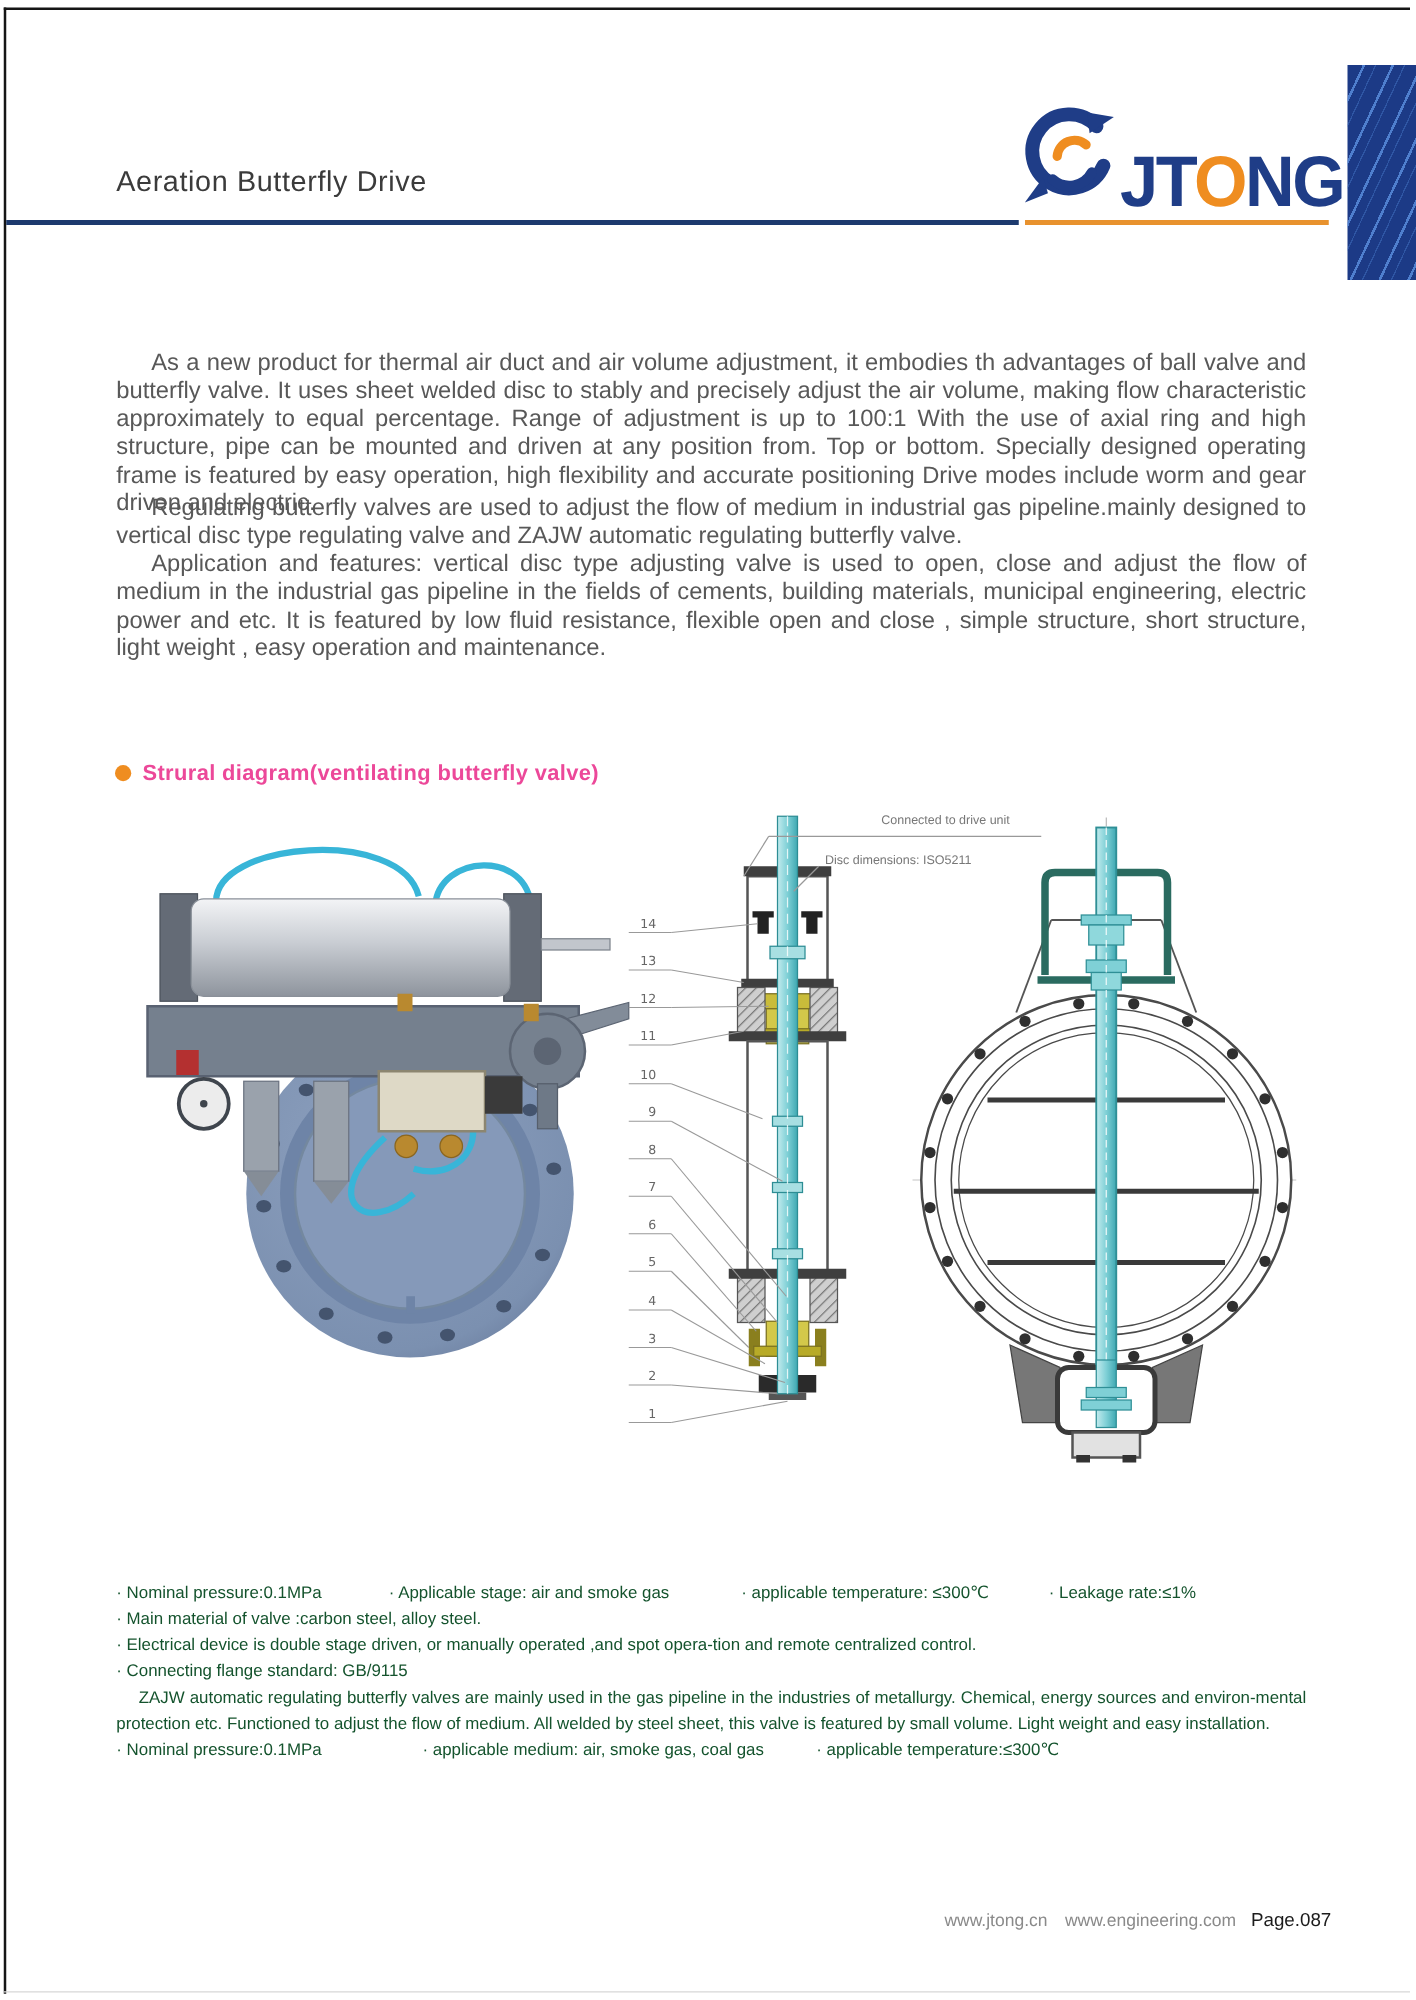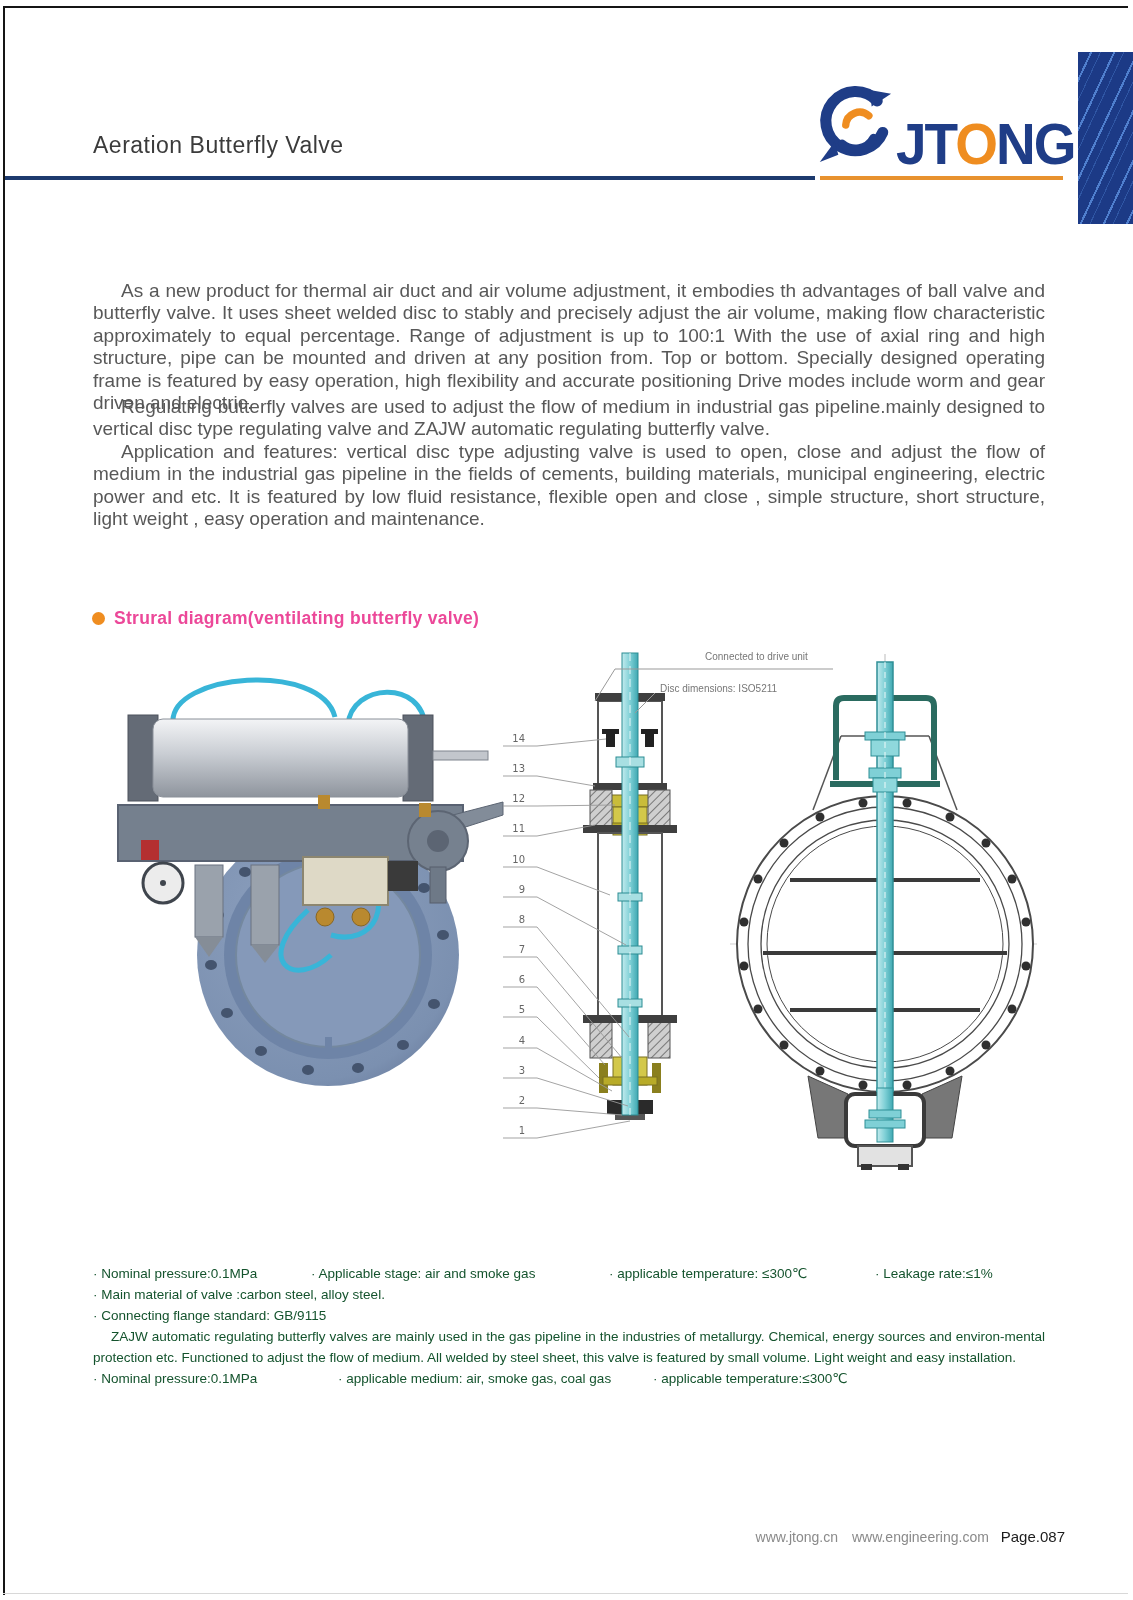--- a/index.html
+++ b/index.html
@@ -52,21 +52,21 @@
 
   svg text.cs-label{font:10px "DejaVu Sans",sans-serif;fill:#666;}
 </style>
 </head>
 <body>
 
 <div class="abs border-left"></div>
 <div class="abs border-top"></div>
 <div class="abs border-bottom"></div>
 
-<div class="abs page-title">Aeration Butterfly Valve</div>
+<div class="abs page-title">Aeration Butterfly Drive</div>
 <div class="abs rule-navy"></div>
 <div class="abs rule-orange"></div>
 <div class="abs corner-box"></div>
 
 <div class="abs logo">
   <span>
     <svg width="74" height="84" viewBox="0 0 80 90">
       <path d="M64 18 A32 32 0 1 0 70 52" fill="none" stroke="#1f3d87" stroke-width="12" stroke-linecap="round"></path>
       <path d="M26 64 A22 22 0 0 0 60 58" fill="none" stroke="#1f3d87" stroke-width="9" stroke-linecap="round"></path>
       <polygon points="56,6 79,10 58,24" fill="#1f3d87"></polygon>
@@ -339,24 +339,25 @@
   <rect x="147" y="472" width="40" height="8" fill="#7fd0d6" stroke="#2f8f96"></rect>
   <rect x="140" y="498" width="54" height="20" fill="#e2e2e2" stroke="#555" stroke-width="2"></rect>
   <rect x="143" y="516" width="11" height="6" fill="#333"></rect>
   <rect x="180" y="516" width="11" height="6" fill="#333"></rect>
 </svg>
 
 <div class="abs specs">
   <div class="spec-row">
     <span style="left:0;">· Nominal pressure:0.1MPa</span>
     <span style="left:218px;">· Applicable stage: air and smoke gas</span>
-    <span style="left:500px;margin-left:16px;">· applicable temperature: ≤300℃</span>
-    <span style="left:782px;">· Leakage rate:≤1%</span>
+    <span style="left:500px;">· applicable temperature: ≤300℃</span>
+    <span style="left:746px;">· Leakage rate:≤1%</span>
   </div>
   <div>· Main material of valve :carbon steel, alloy steel.</div>
+  <div>· Electrical device is double stage driven, or manually operated ,and spot opera-tion and remote centralized control.</div>
   <div>· Connecting flange standard: GB/9115</div>
   <div class="zajw">ZAJW automatic regulating butterfly valves are mainly used in the gas pipeline in the industries of metallurgy. Chemical, energy sources and environ-mental protection etc. Functioned to adjust the flow of medium. All welded by steel sheet, this valve is featured by small volume. Light weight and easy installation.</div>
   <div class="spec-row">
     <span style="left:0;">· Nominal pressure:0.1MPa</span>
     <span style="left:245px;">· applicable medium: air, smoke gas, coal gas</span>
     <span style="left:560px;">· applicable temperature:≤300℃</span>
   </div>
 </div>
 
 <div class="abs footer">

